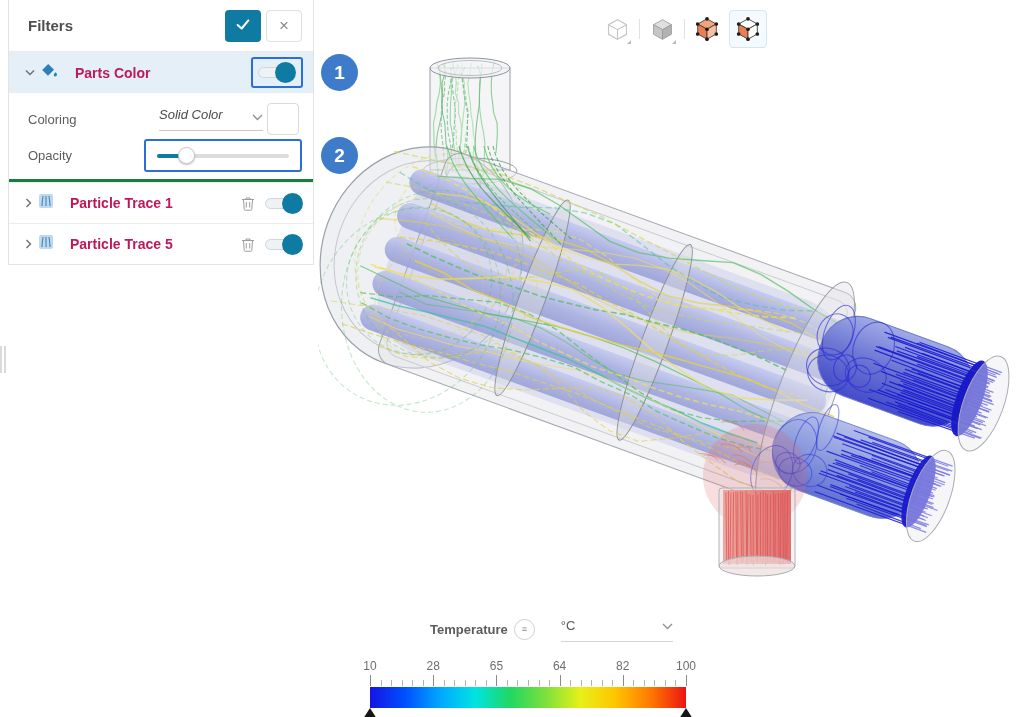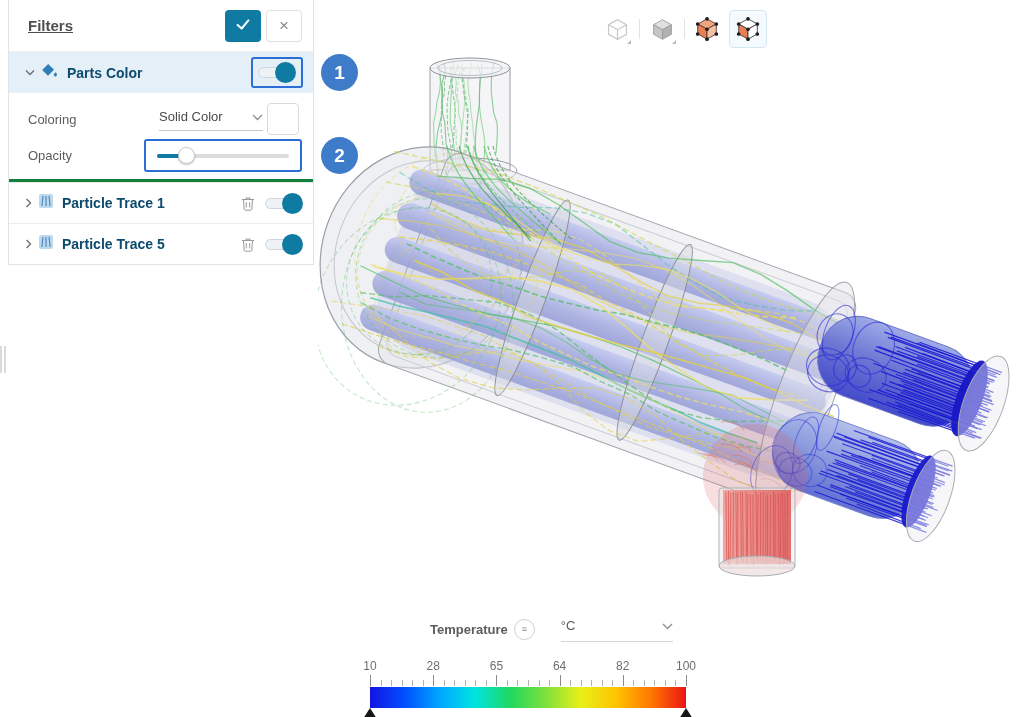--- a/index.html
+++ b/index.html
@@ -5,44 +5,44 @@
   html,body{margin:0;padding:0;}
   body{width:1024px;height:717px;position:relative;overflow:hidden;background:#fff;
        font-family:"Liberation Sans",sans-serif;color:#3c3c3c;}
   .abs{position:absolute;}
 
   
   #filters-panel{left:8px;top:0;width:306px;background:#fff;
     border:1px solid #e3e3e3;border-top:none;box-sizing:border-box;}
   .panel-header{height:51px;display:flex;align-items:center;padding:0 11px 0 19px;
     border-bottom:1px solid #ececec;}
-  .panel-title{flex:1;font-size:15px;font-weight:bold;color:#4f4f4f;text-decoration:underline;}
+  .panel-title{flex:1;font-size:15px;font-weight:bold;color:#4f4f4f;}
   .hdr-btn{width:36px;height:32px;border-radius:4px;display:flex;align-items:center;
     justify-content:center;cursor:pointer;box-sizing:border-box;}
   .hdr-btn.apply{background:var(--accent,#0f7ba3);}
   .hdr-btn.close{background:#fff;border:1px solid #e0e0e0;margin-left:5px;
     color:#8a8a8a;font-size:17px;line-height:1;}
   .row{display:flex;align-items:center;box-sizing:border-box;}
   .row-partscolor{height:41px;background:var(--rowsel,#e4eff8);padding:0 10px 0 16px;}
-  .row-label{font-size:14px;font-weight:bold;color:#0c4a6e;margin-left:8px;flex:1;
+  .row-label{font-size:14px;font-weight:bold;color:#be185d;margin-left:16px;flex:1;
     white-space:nowrap;}
   .chev{display:flex;margin-right:6px;}
   .toggle-outline{border:2px solid var(--annline,#2b6fd6);border-radius:3px;
     padding:3px 5px;display:flex;align-items:center;}
   .toggle{position:relative;width:38px;height:21px;cursor:pointer;}
   .toggle .track{position:absolute;left:0;top:5px;width:32px;height:11px;border-radius:6px;
     background:#eef2f5;border:1px solid #cfd6db;box-sizing:border-box;}
   .toggle .knob{position:absolute;right:0;top:0;width:21px;height:21px;border-radius:50%;
     background:var(--accent,#0f7ba3);}
   .props{border-bottom:3px solid #15803d;padding:8px 0 6px 0;}
   .prop-row{position:relative;height:36px;display:flex;align-items:center;padding-left:19px;}
   .prop-label{font-size:13px;color:#5c5c5c;}
-  .dropdown{position:absolute;left:150px;width:104px;display:flex;align-items:center;
+  .dropdown{position:absolute;left:150px;width:104px;display:flex;align-items:flex-start;
     border-bottom:1px solid #cicic1;border-bottom:1px solid #c9c9c9;padding-bottom:5px;
-    cursor:pointer;}
+    cursor:pointer;font-style:italic;}
   .dropdown .dval{flex:1;font-size:13px;color:#4a4a4a;}
   .swatch{position:absolute;right:14px;top:2px;width:30px;height:30px;background:#fff;
     border:1px solid #d9d9d9;border-radius:4px;cursor:pointer;}
   .slider-outline{position:absolute;left:135px;width:158px;height:33px;
     border:2px solid var(--annline,#2b6fd6);border-radius:3px;box-sizing:border-box;
     display:flex;align-items:center;}
   .slider{position:relative;margin:0 11px;width:132px;height:17px;cursor:pointer;}
   .slider .s-track{position:absolute;left:0;right:0;top:7px;height:4px;border-radius:2px;
     background:#dcdcdc;}
   .slider .s-fill{position:absolute;left:0;top:7px;height:4px;border-radius:2px;

